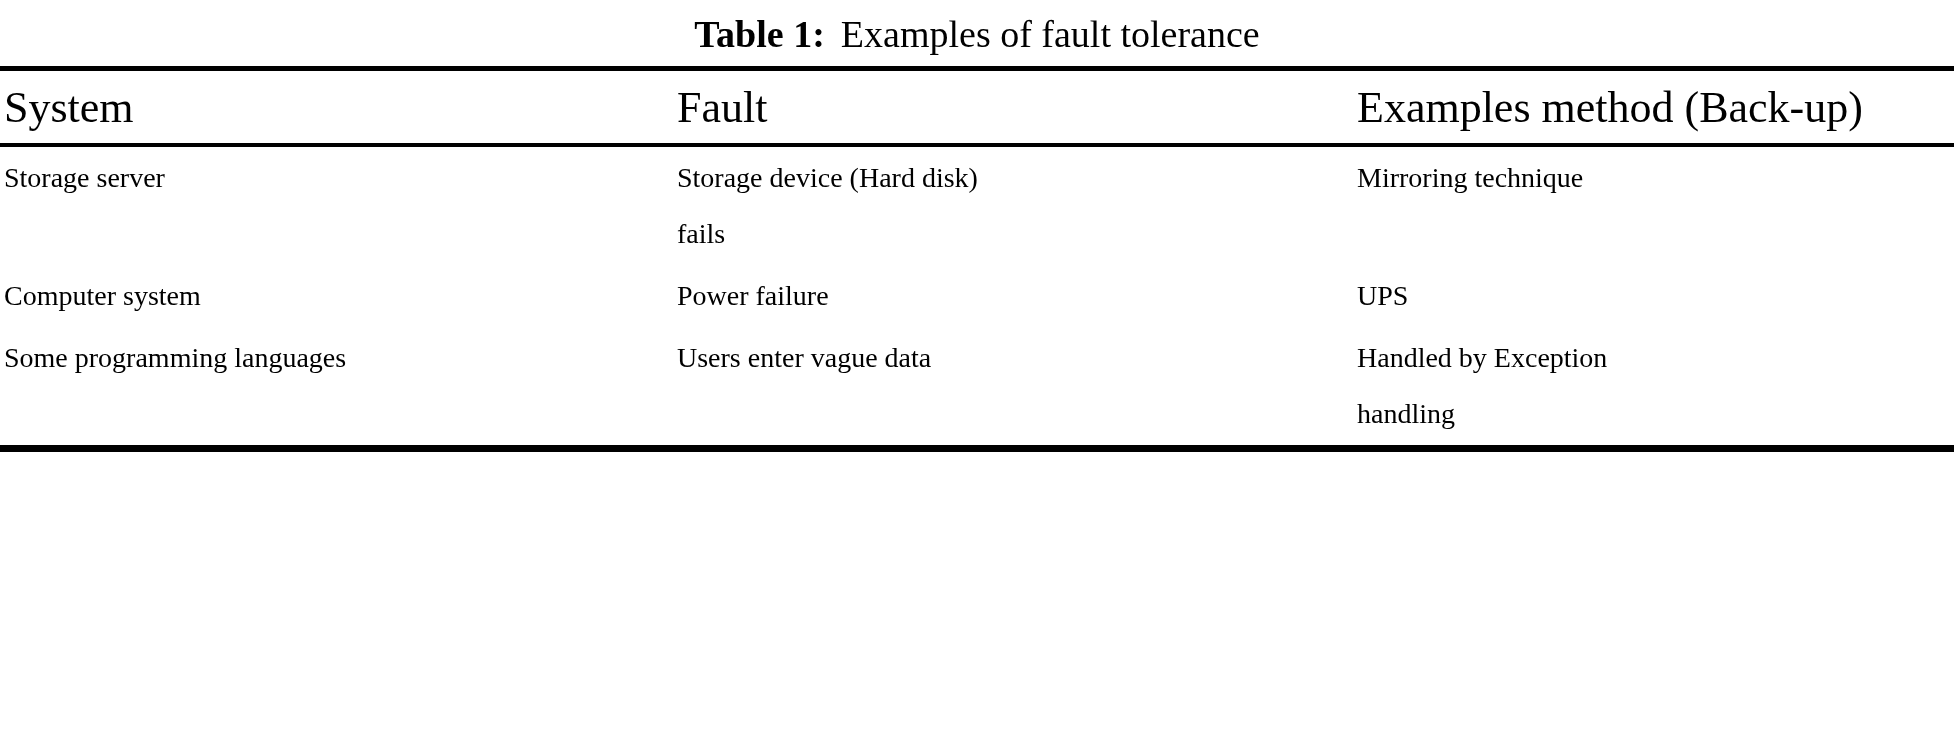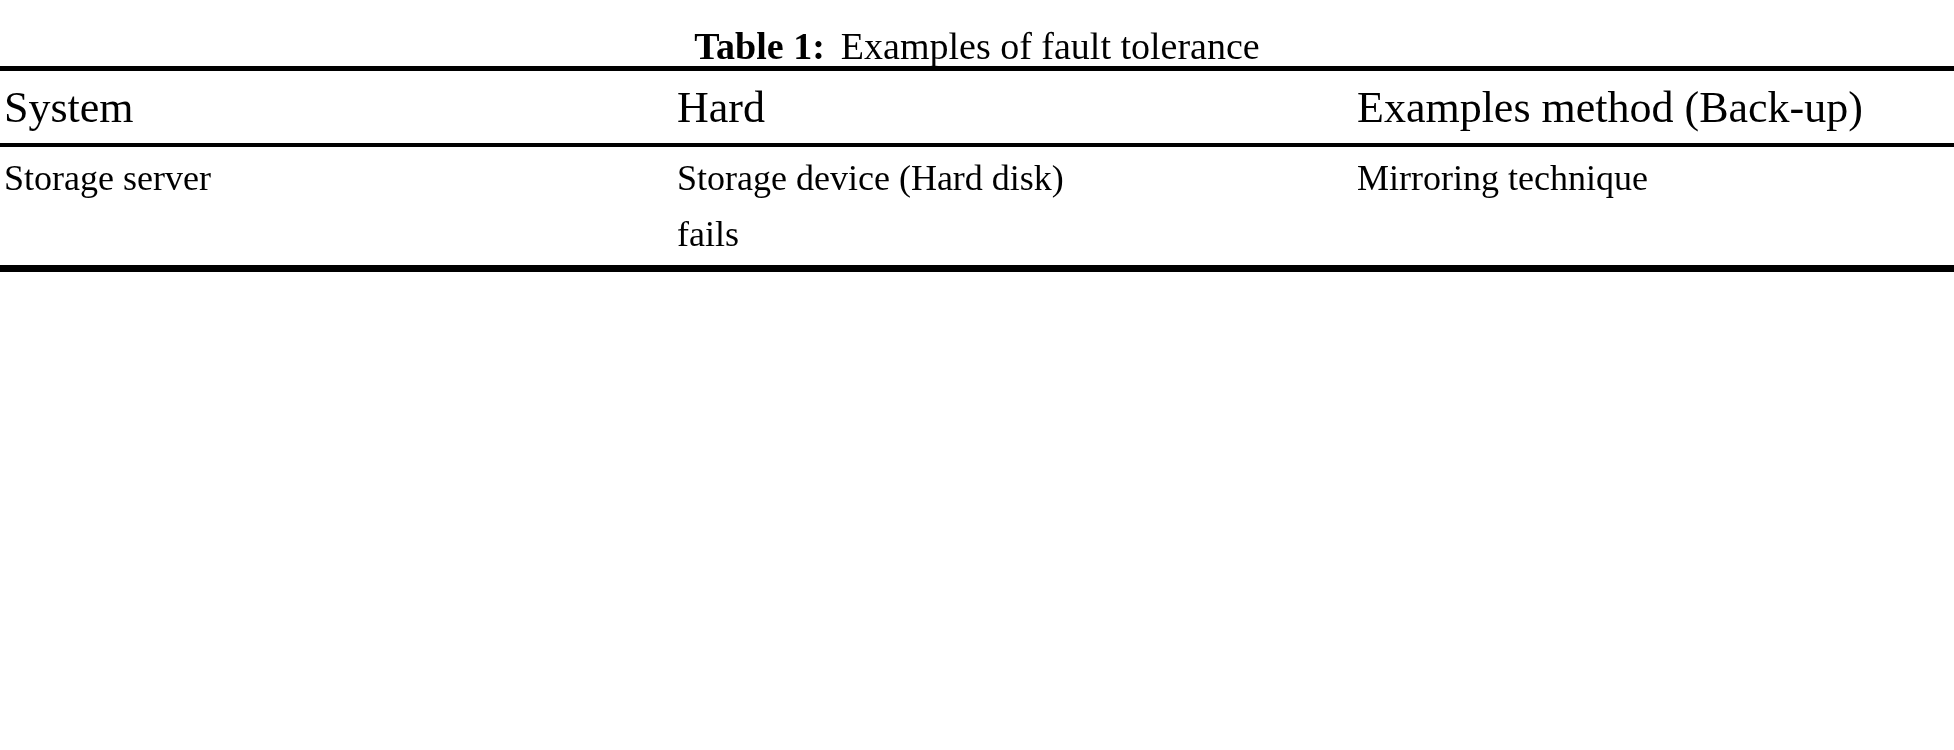--- a/index.html
+++ b/index.html
@@ -12,21 +12,21 @@
     height: 750px;
     font-family: "Liberation Serif", "DejaVu Serif", serif;
     color: #000000;
     overflow: hidden;
   }
   .caption {
     width: 100%;
     text-align: center;
     font-size: 38px;
     line-height: 48px;
-    padding-top: 22px;
+    padding-top: 10px;
     height: 60px;
     box-sizing: border-box;
     white-space: nowrap;
   }
   .caption .cap-label {
     font-weight: bold;
     margin-right: 16px;
   }
   table.ft-table {
     width: 1954px;
@@ -43,21 +43,21 @@
     font-size: 44px;
     font-weight: normal;
     text-align: left;
     vertical-align: middle;
     height: 72px;
     border-bottom: 4px solid #000000;
     padding: 0;
     white-space: nowrap;
   }
   tbody td {
-    font-size: 36px;
+    font-size: 28px;
     line-height: 56px;
     text-align: left;
     vertical-align: top;
     padding: 3px 0;
     white-space: pre-line;
   }
   th.col-1, td.col-1 { padding-left: 4px; margin-left: 8px; }
 </style>
 </head>
 <body>
@@ -68,25 +68,36 @@
 
 <table class="ft-table">
   <colgroup>
     <col class="c1">
       <col class="c2">
       <col class="c3">
   </colgroup>
   <thead>
     <tr>
       <th class="col-1">System</th>
-      <th class="col-2">Hard</th>
+      <th class="col-2">Fault</th>
       <th class="col-3">Examples method (Back-up)</th>
     </tr>
   </thead>
   <tbody>
     <tr>
       <td class="col-1">Storage server</td>
       <td class="col-2">Storage device (Hard disk)
 fails</td>
       <td class="col-3">Mirroring technique</td>
     </tr>
+    <tr>
+      <td class="col-1">Computer system</td>
+      <td class="col-2">Power failure</td>
+      <td class="col-3">UPS</td>
+    </tr>
+    <tr>
+      <td class="col-1">Some programming languages</td>
+      <td class="col-2">Users enter vague data</td>
+      <td class="col-3">Handled by Exception
+handling</td>
+    </tr>
   </tbody>
 </table>
 
 </body></html>

